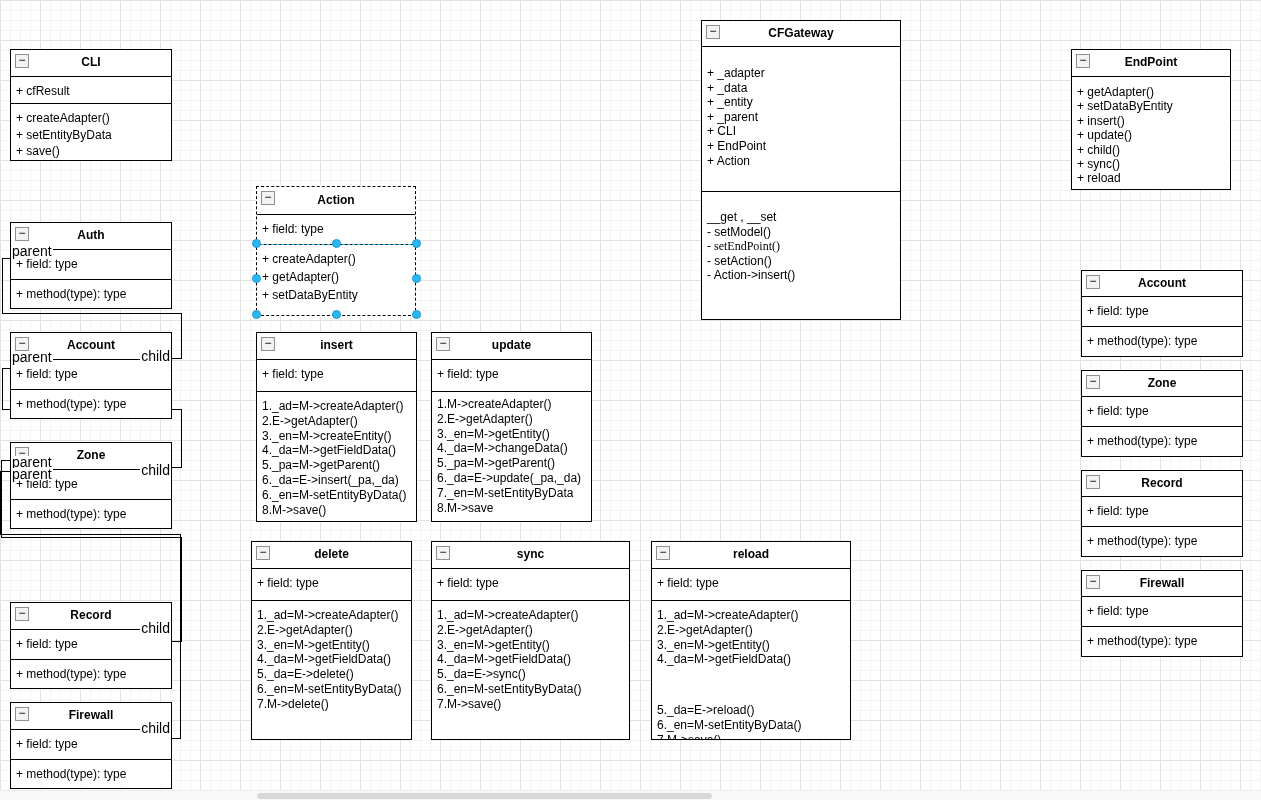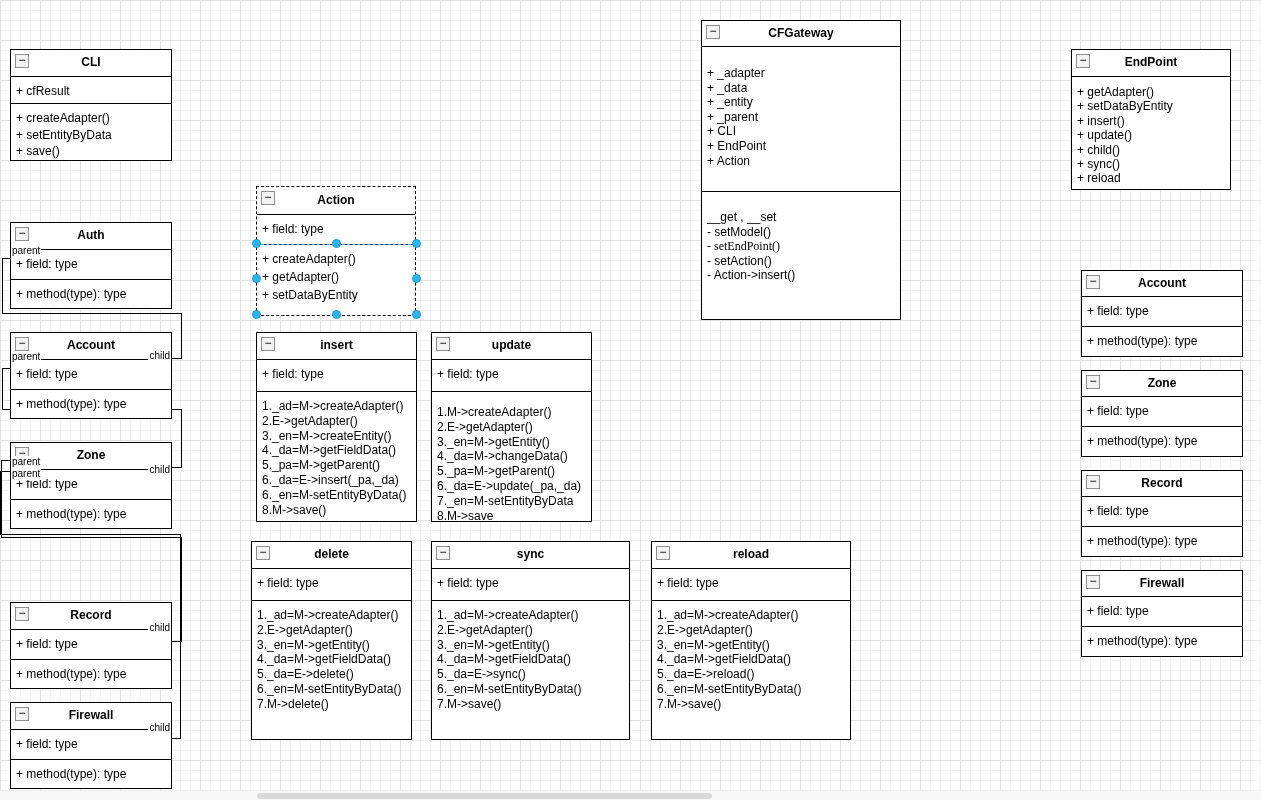--- a/index.html
+++ b/index.html
@@ -20,21 +20,21 @@
   .uml-box{position:absolute;background:#fff;border:1px solid #000;box-sizing:border-box;}
   .uml-box.selected{border:1px dashed #000;}
   .uml-title{position:relative;font-weight:bold;font-size:12px;text-align:center;box-sizing:border-box;white-space:nowrap;overflow:hidden;}
   .collapse{
     position:absolute;left:4px;top:4px;width:14px;height:14px;
     border:1px solid #909090;background:#f3f3f3;color:#000;
     font-size:12px;line-height:11px;text-align:center;font-weight:normal;box-sizing:border-box;
   }
   .uml-section{border-top:1px solid #000;box-sizing:border-box;font-size:12px;padding-left:5px;overflow:hidden;text-align:left;}
   .uml-row{white-space:nowrap;}
-  .port-label{position:absolute;font-size:10px;line-height:12px;background:#fff;padding:0 1px;z-index:6;}
+  .port-label{position:absolute;font-size:14px;line-height:12px;background:#fff;padding:0 1px;z-index:6;}
   .sel-line{position:absolute;border-top:1px dashed #29b6f2;z-index:7;}
   .handle{position:absolute;width:9px;height:9px;border-radius:50%;background:#29b6f2;border:1px solid #179bd7;box-sizing:border-box;z-index:8;}
   .hscroll{
     position:absolute;left:0;bottom:0;width:100%;height:10px;
     background:#f8f8f8;border-top:1px solid #ededed;box-sizing:border-box;z-index:9;
   }
   .hscroll .thumb{position:absolute;top:2px;height:6px;background:#d9d9d9;border-radius:3px;}
 </style>
 </head>
 <body>
@@ -145,21 +145,21 @@
           <div class="uml-row" style="height: 14.8px;">6._da=E-&gt;insert(_pa,_da)</div>
           <div class="uml-row" style="height: 14.8px;">6._en=M-setEntityByData()</div>
           <div class="uml-row" style="height: 14.8px;">8.M-&gt;save()</div>
         </div>
       </div>
       <div class="uml-box" style="left: 431px; top: 332px; width: 161px;">
         <div class="uml-title" style="height: 26px; line-height: 25px;"><span class="collapse">−</span><span>update</span></div>
         <div class="uml-section" style="height: 32px; padding-top: 7px;">
           <div class="uml-row">+ field: type</div>
         </div>
-        <div class="uml-section" style="height: 130px; padding-top: 13px;">
+        <div class="uml-section" style="height: 130px; padding-top: 5px;">
           <div class="uml-row" style="height: 14.8px;">1.M-&gt;createAdapter()</div>
           <div class="uml-row" style="height: 14.8px;">2.E-&gt;getAdapter()</div>
           <div class="uml-row" style="height: 14.8px;">3._en=M-&gt;getEntity()</div>
           <div class="uml-row" style="height: 14.8px;">4._da=M-&gt;changeData()</div>
           <div class="uml-row" style="height: 14.8px;">5._pa=M-&gt;getParent()</div>
           <div class="uml-row" style="height: 14.8px;">6._da=E-&gt;update(_pa,_da)</div>
           <div class="uml-row" style="height: 14.8px;">7._en=M-setEntityByData</div>
           <div class="uml-row" style="height: 14.8px;">8.M-&gt;save</div>
         </div>
       </div>
@@ -196,21 +196,21 @@
       <div class="uml-box" style="left: 651px; top: 541px; width: 200px;">
         <div class="uml-title" style="height: 26px; line-height: 25px;"><span class="collapse">−</span><span>reload</span></div>
         <div class="uml-section" style="height: 32px; padding-top: 7px;">
           <div class="uml-row">+ field: type</div>
         </div>
         <div class="uml-section" style="height: 139px; padding-top: 7px;">
           <div class="uml-row" style="height: 14.8px;">1._ad=M-&gt;createAdapter()</div>
           <div class="uml-row" style="height: 14.8px;">2.E-&gt;getAdapter()</div>
           <div class="uml-row" style="height: 14.8px;">3._en=M-&gt;getEntity()</div>
           <div class="uml-row" style="height: 14.8px;">4._da=M-&gt;getFieldData()</div>
-          <div class="uml-row" style="height: 14.8px;">5._da=E-&gt;reload()</div>
+          <div class="uml-row" style="height: 14.8px; margin-top: 36px;">5._da=E-&gt;reload()</div>
           <div class="uml-row" style="height: 14.8px;">6._en=M-setEntityByData()</div>
           <div class="uml-row" style="height: 14.8px;">7.M-&gt;save()</div>
         </div>
       </div>
       <div class="uml-box" style="left: 701px; top: 20px; width: 200px;">
         <div class="uml-title" style="height: 25px; line-height: 24px;"><span class="collapse">−</span><span>CFGateway</span></div>
         <div class="uml-section" style="height: 145px; padding-top: 19px;">
           <div class="uml-row" style="height: 14.6px;">+ _adapter</div>
           <div class="uml-row" style="height: 14.6px;">+ _data</div>
           <div class="uml-row" style="height: 14.6px;">+ _entity</div>

